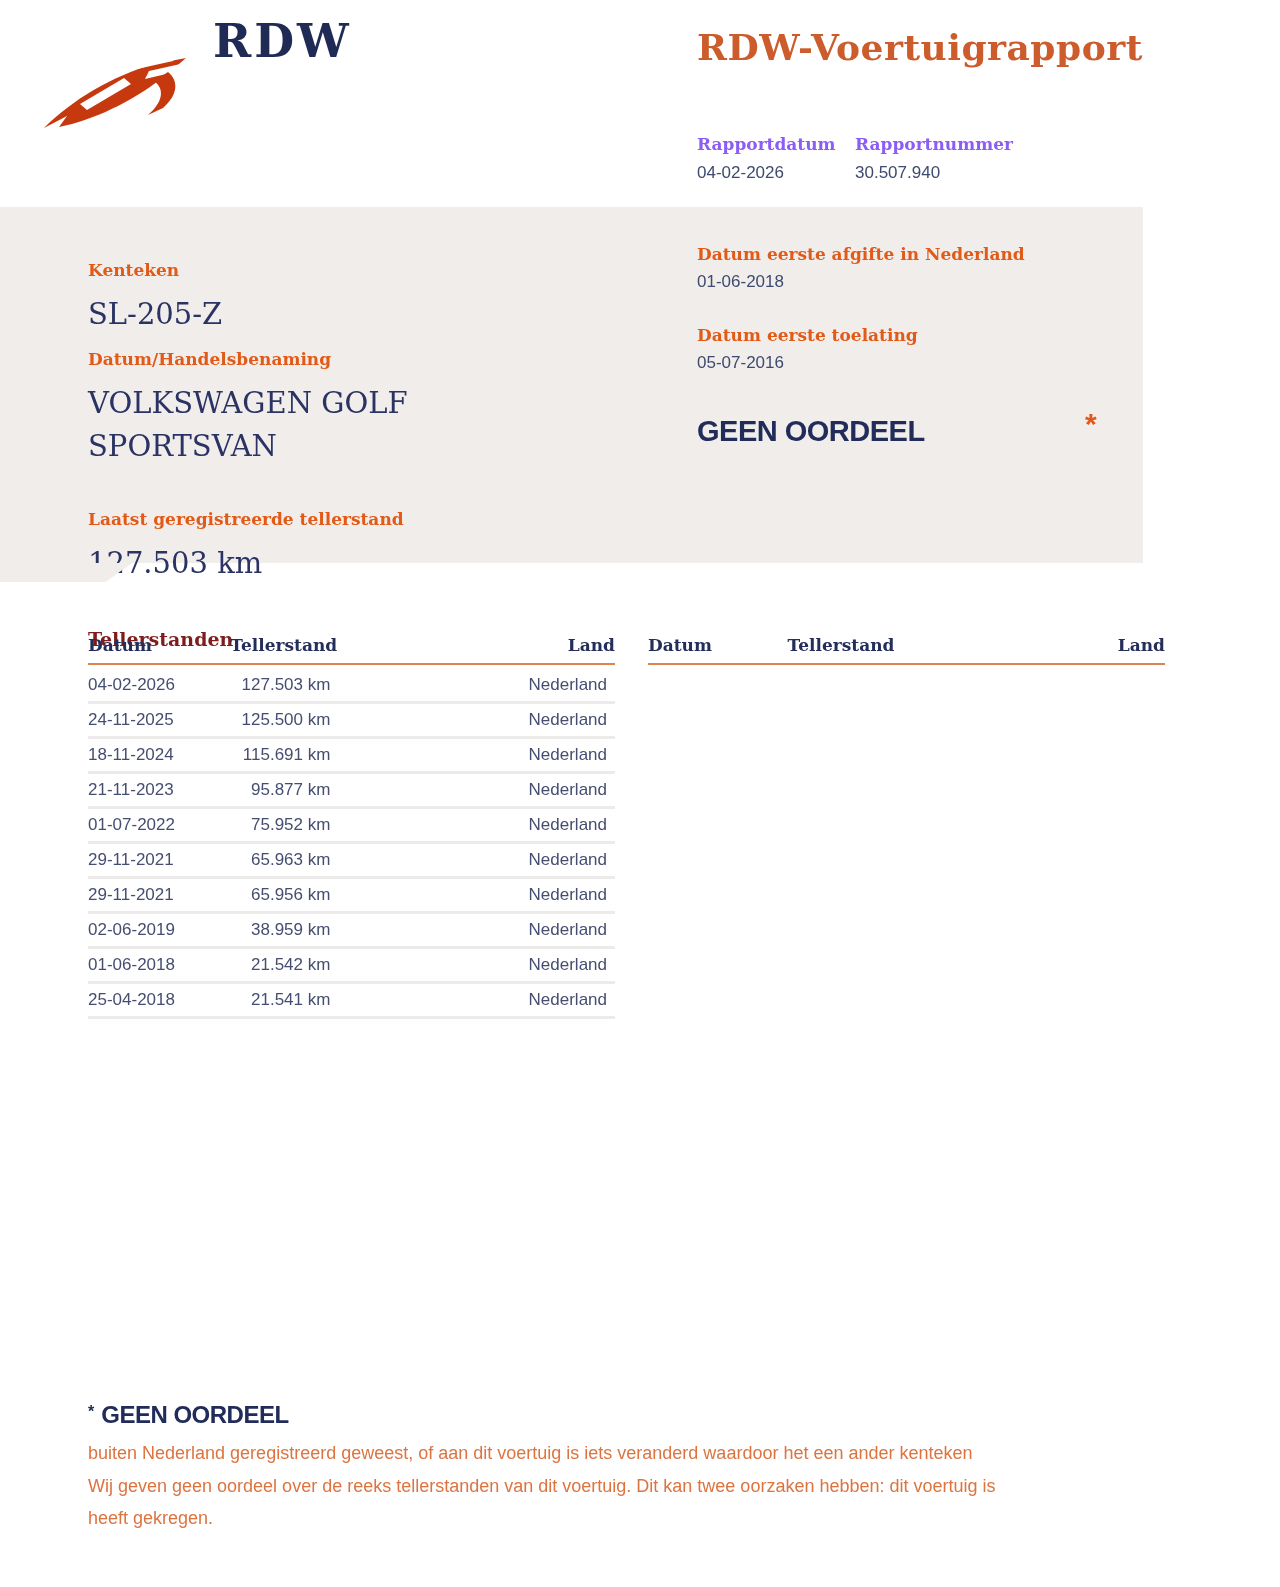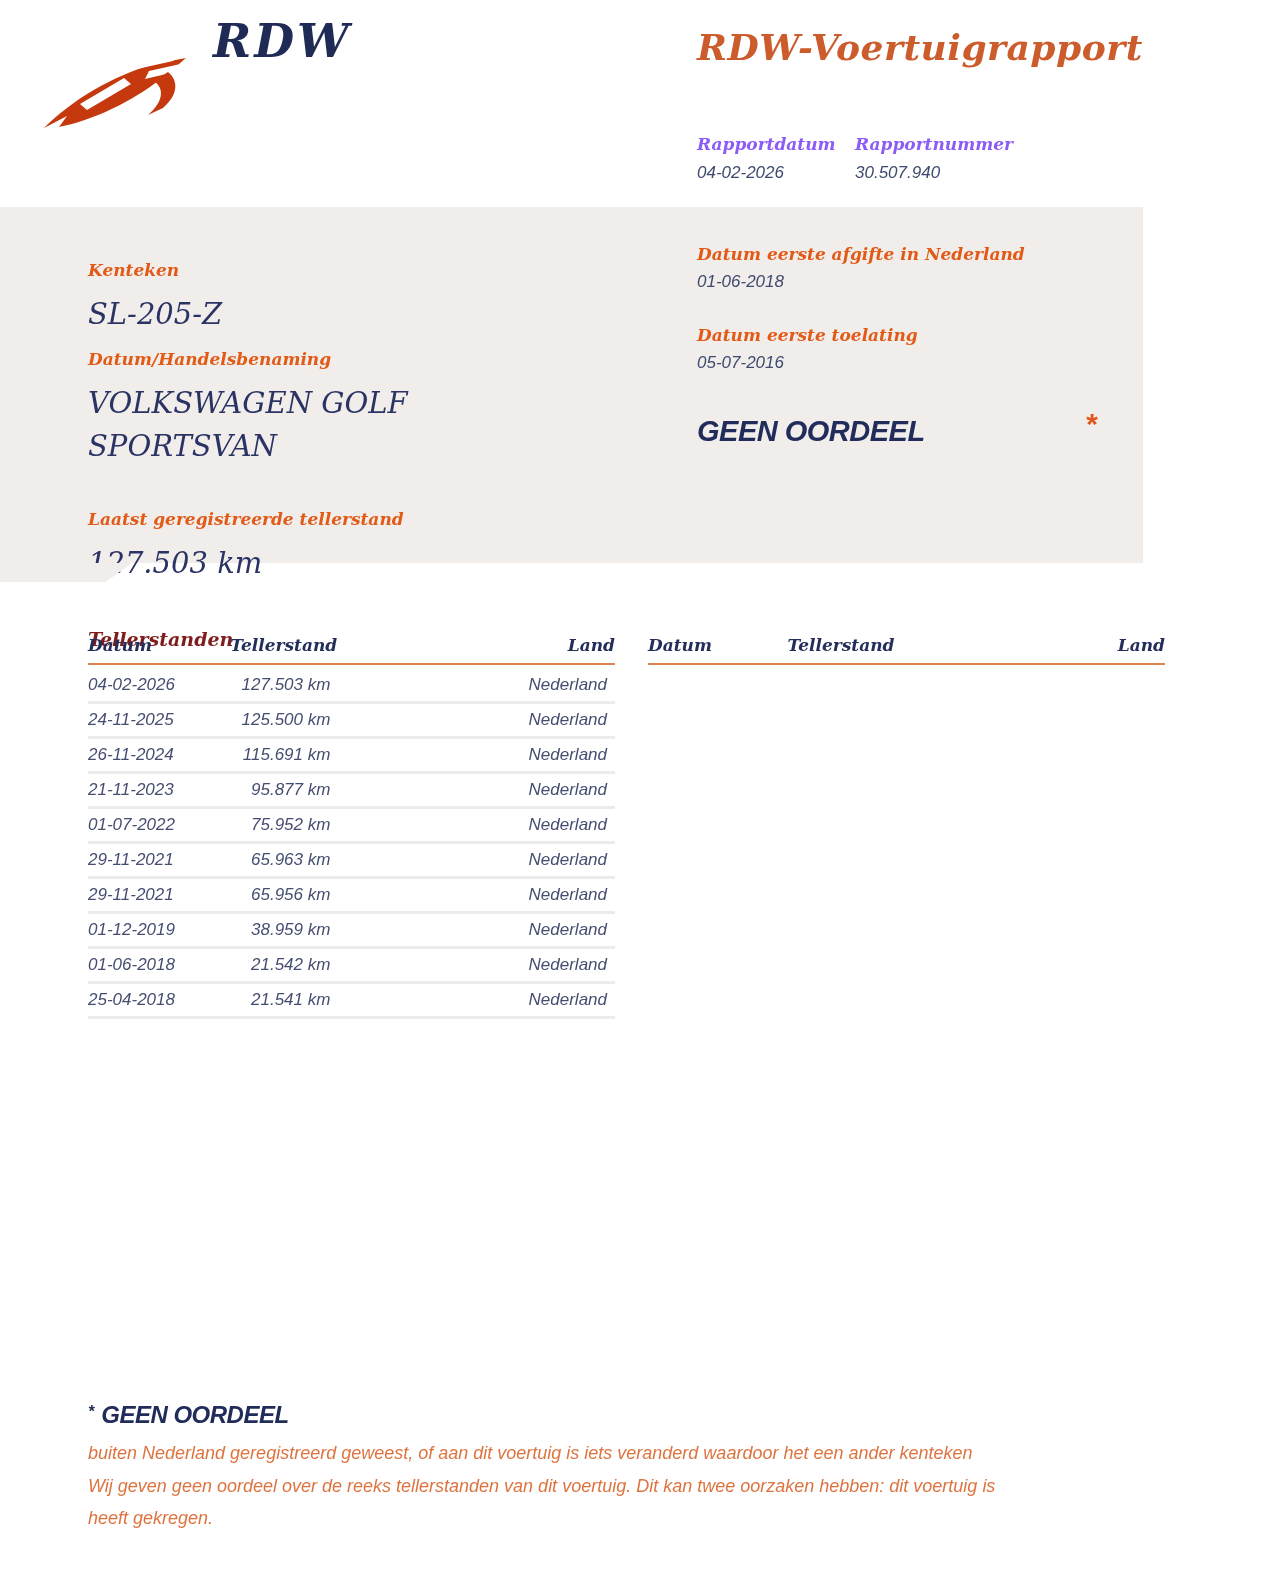--- a/index.html
+++ b/index.html
@@ -1,18 +1,18 @@
 <!DOCTYPE html>
 <html><head>
 <meta charset="utf-8">
 <style>
   html,body{margin:0;padding:0;background:#ffffff;}
   .page{
     position:relative;width:1272px;height:1587px;background:#ffffff;
-    overflow:hidden;font-family:"Liberation Sans",sans-serif;font-style:italic;
+    overflow:hidden;font-family:"Liberation Sans",sans-serif;
   }
   
   .logo-svg{position:absolute;left:38px;top:38px;}
   .wordmark{
     position:absolute;left:213px;top:14px;
     font-family:"DejaVu Serif",serif;font-size:46px;font-weight:600;
     color:#1f2a55;letter-spacing:3px;
   }
   .title{
     position:absolute;left:697px;top:26px;margin:0;
@@ -155,21 +155,21 @@
           <div class="c-datum">04-02-2026</div>
           <div class="c-tell">127.503 km</div>
           <div class="c-land">Nederland</div>
         </div>
         <div class="t-row">
           <div class="c-datum">24-11-2025</div>
           <div class="c-tell">125.500 km</div>
           <div class="c-land">Nederland</div>
         </div>
         <div class="t-row">
-          <div class="c-datum">26-11-2024</div>
+          <div class="c-datum">18-11-2024</div>
           <div class="c-tell">115.691 km</div>
           <div class="c-land">Nederland</div>
         </div>
         <div class="t-row">
           <div class="c-datum">21-11-2023</div>
           <div class="c-tell">95.877 km</div>
           <div class="c-land">Nederland</div>
         </div>
         <div class="t-row">
           <div class="c-datum">01-07-2022</div>
@@ -180,21 +180,21 @@
           <div class="c-datum">29-11-2021</div>
           <div class="c-tell">65.963 km</div>
           <div class="c-land">Nederland</div>
         </div>
         <div class="t-row">
           <div class="c-datum">29-11-2021</div>
           <div class="c-tell">65.956 km</div>
           <div class="c-land">Nederland</div>
         </div>
         <div class="t-row">
-          <div class="c-datum">01-12-2019</div>
+          <div class="c-datum">02-06-2019</div>
           <div class="c-tell">38.959 km</div>
           <div class="c-land">Nederland</div>
         </div>
         <div class="t-row">
           <div class="c-datum">01-06-2018</div>
           <div class="c-tell">21.542 km</div>
           <div class="c-land">Nederland</div>
         </div>
         <div class="t-row">
           <div class="c-datum">25-04-2018</div>

